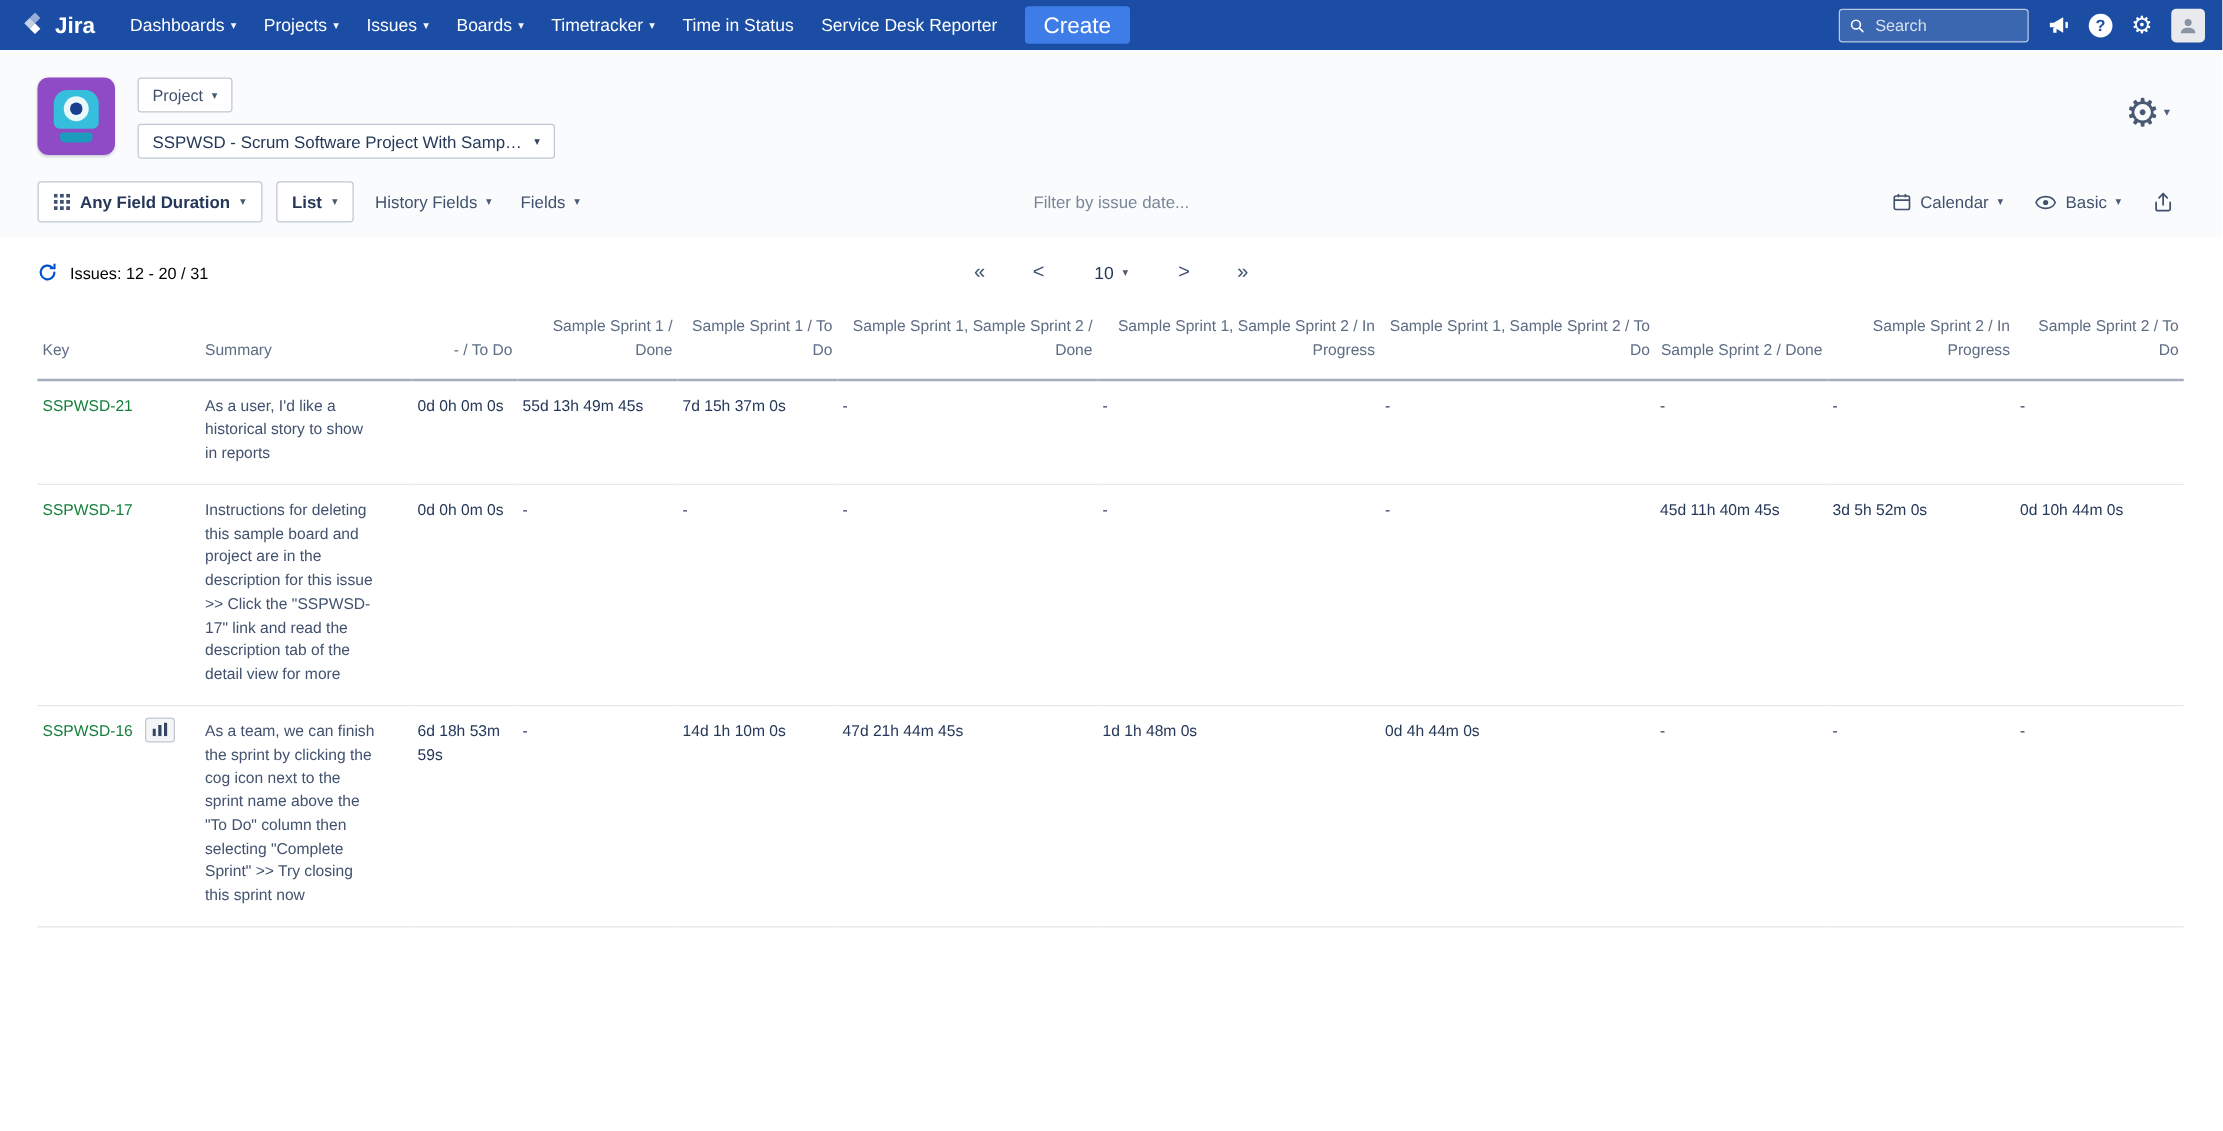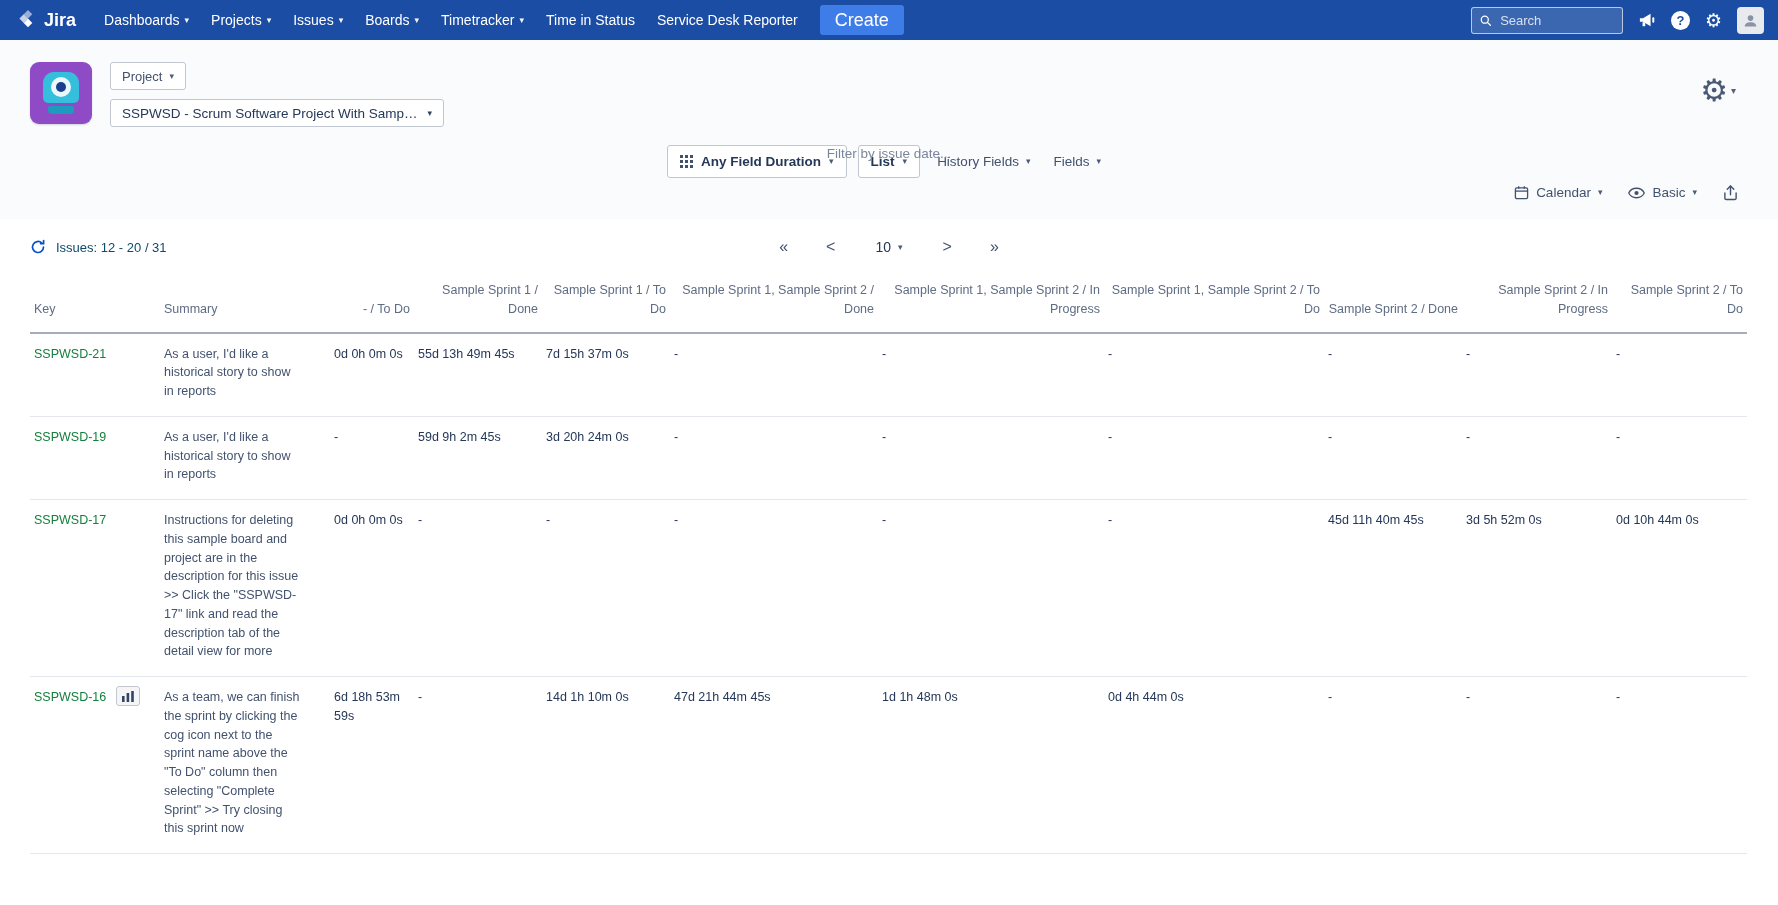--- a/index.html
+++ b/index.html
@@ -58,38 +58,38 @@
   .btn-small { height:28px; border:1px solid #C1C7D0; background:#fff; border-radius:3px;
               font-size:13px; color:#42526E; display:inline-flex; align-items:center;
               gap:7px; padding:0 11px; cursor:pointer; width:max-content; font-family:Liberation Sans, sans-serif; }
   .project-select { width:334px; justify-content:space-between; color:#253858; font-size:13.5px; }
   .project-select span.val { overflow:hidden; white-space:nowrap; text-overflow:ellipsis; }
   .header-gear { position:absolute; right:36px; top:34px; background:none; border:0;
               display:flex; align-items:center; gap:3px; color:#4A5A75; cursor:pointer; }
   .header-gear .gear-big { font-size:31px; line-height:1; color:#4A5A75; }
   .header-gear .chev { color:#4A5A75; font-size:10px; }
   
-  .toolbar { display:flex; align-items:center; padding:8px 34px 12px 30px; position:relative;flex-direction:column; }
+  .toolbar { display:flex; align-items:center; padding:8px 34px 12px 30px; position:relative; }
   .tb-left { display:flex; align-items:center; gap:11px; }
   .btn { height:33px; border:1px solid #C1C7D0; background:#fff; border-radius:3px;
          display:inline-flex; align-items:center; gap:8px; padding:0 12px;
          font-size:13.5px; color:#253858; cursor:pointer; font-family:inherit; }
   .btn b { font-weight:700; }
   .text-btn { border:0; background:none; color:#42526E; font-size:13.5px;
          display:inline-flex; align-items:center; gap:7px; cursor:pointer;
          padding:6px 6px; font-family:inherit; }
   .filter-input { position:absolute; left:50%; transform:translateX(-50%);
          border:0; background:transparent; text-align:center; font-size:13.5px;
          color:#7A869A; width:300px; outline:0; font-family:inherit; }
   .filter-input::placeholder { color:#7A869A; }
   .tb-right { margin-left:auto; display:flex; align-items:center; gap:14px; }
   
   .statusbar { position:relative; height:56px; display:flex; align-items:center;
          padding:0 30px; background:#fff; }
-  .issues-count { display:flex; align-items:center; gap:10px; font-size:13px; color:#0c4a6e; }
+  .issues-count { display:flex; align-items:center; gap:10px; font-size:13px; color:#000000; }
   .refresh-btn { background:none; border:0; padding:0; cursor:pointer; display:flex; }
   .pagination { position:absolute; left:50%; top:50%; transform:translate(-50%,-50%);
          display:flex; align-items:center; gap:30px; color:#42526E; }
   .page-btn { background:none; border:0; color:#42526E; font-size:16px; cursor:pointer;
          padding:2px 4px; font-family:inherit; }
   .page-size { display:flex; align-items:center; gap:7px; font-size:14px; color:#253858;
          background:none; border:0; cursor:pointer; font-family:inherit; }
   .page-size .chev { color:#42526E; }
   
   .grid-wrap { background:#fff; padding:0 30px; }
@@ -315,37 +315,20 @@
           <td class="num">-</td>
           <td class="num">-</td>
           <td class="num">-</td>
           <td class="num">-</td>
           <td class="num">-</td>
           <td class="num">-</td>
         </tr>
         <tr>
           <td class="key-cell">
             <div class="key-wrap">
-              <a href="#">SSPWSD-19</a>
-            </div>
-          </td>
-          <td class="summary-cell">As a user, I'd like a historical story to show in reports</td>
-          <td class="num">-</td>
-          <td class="num">59d 9h 2m 45s</td>
-          <td class="num">3d 20h 24m 0s</td>
-          <td class="num">-</td>
-          <td class="num">-</td>
-          <td class="num">-</td>
-          <td class="num">-</td>
-          <td class="num">-</td>
-          <td class="num">-</td>
-        </tr>
-        <tr>
-          <td class="key-cell">
-            <div class="key-wrap">
               <a href="#">SSPWSD-17</a>
             </div>
           </td>
           <td class="summary-cell">Instructions for deleting this sample board and project are in the description for this issue &gt;&gt; Click the "SSPWSD-17" link and read the description tab of the detail view for more</td>
           <td class="num">0d 0h 0m 0s</td>
           <td class="num">-</td>
           <td class="num">-</td>
           <td class="num">-</td>
           <td class="num">-</td>
           <td class="num">-</td>

